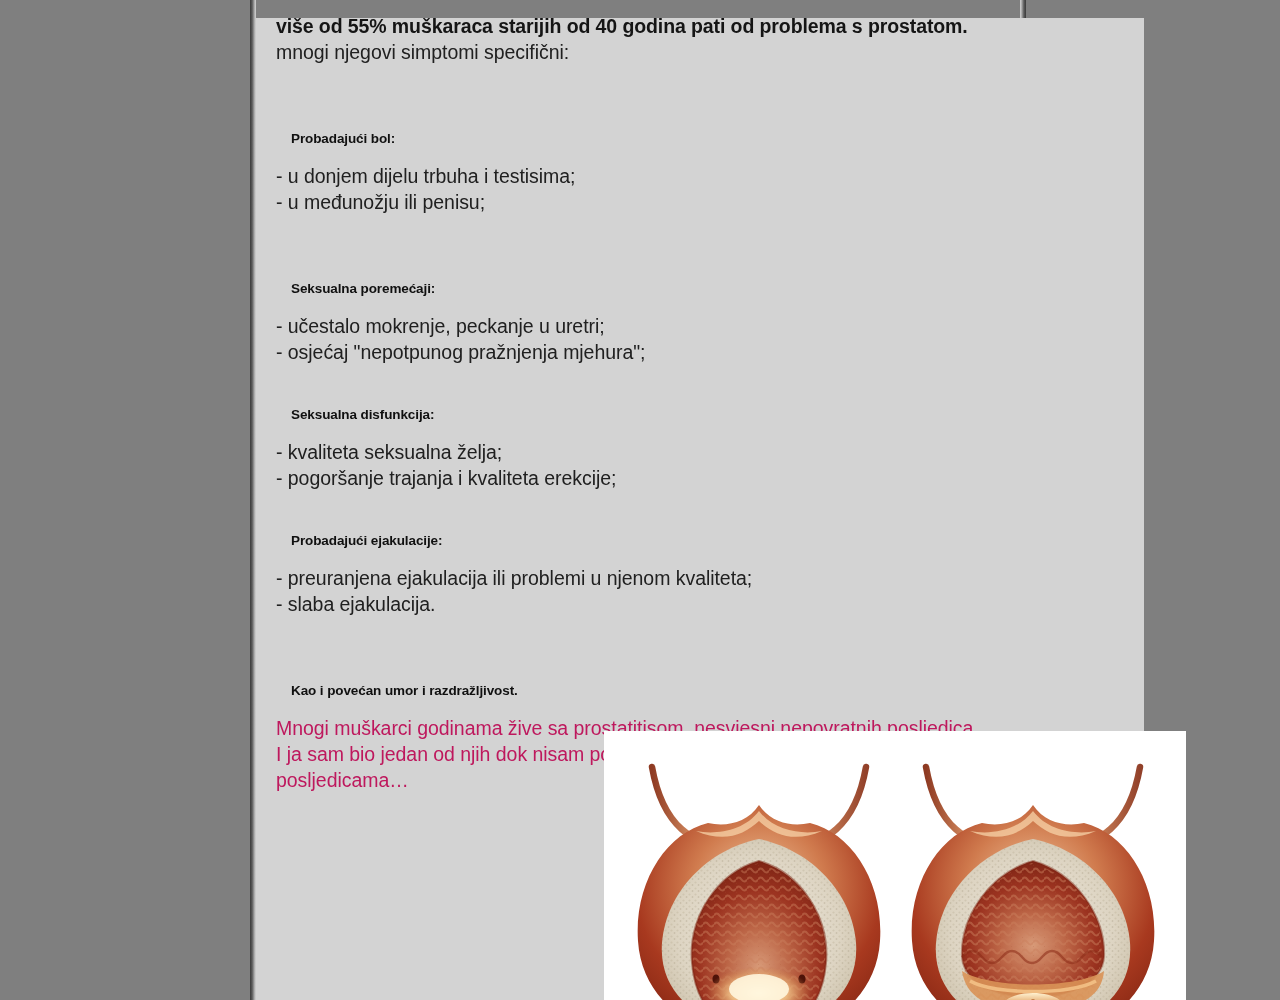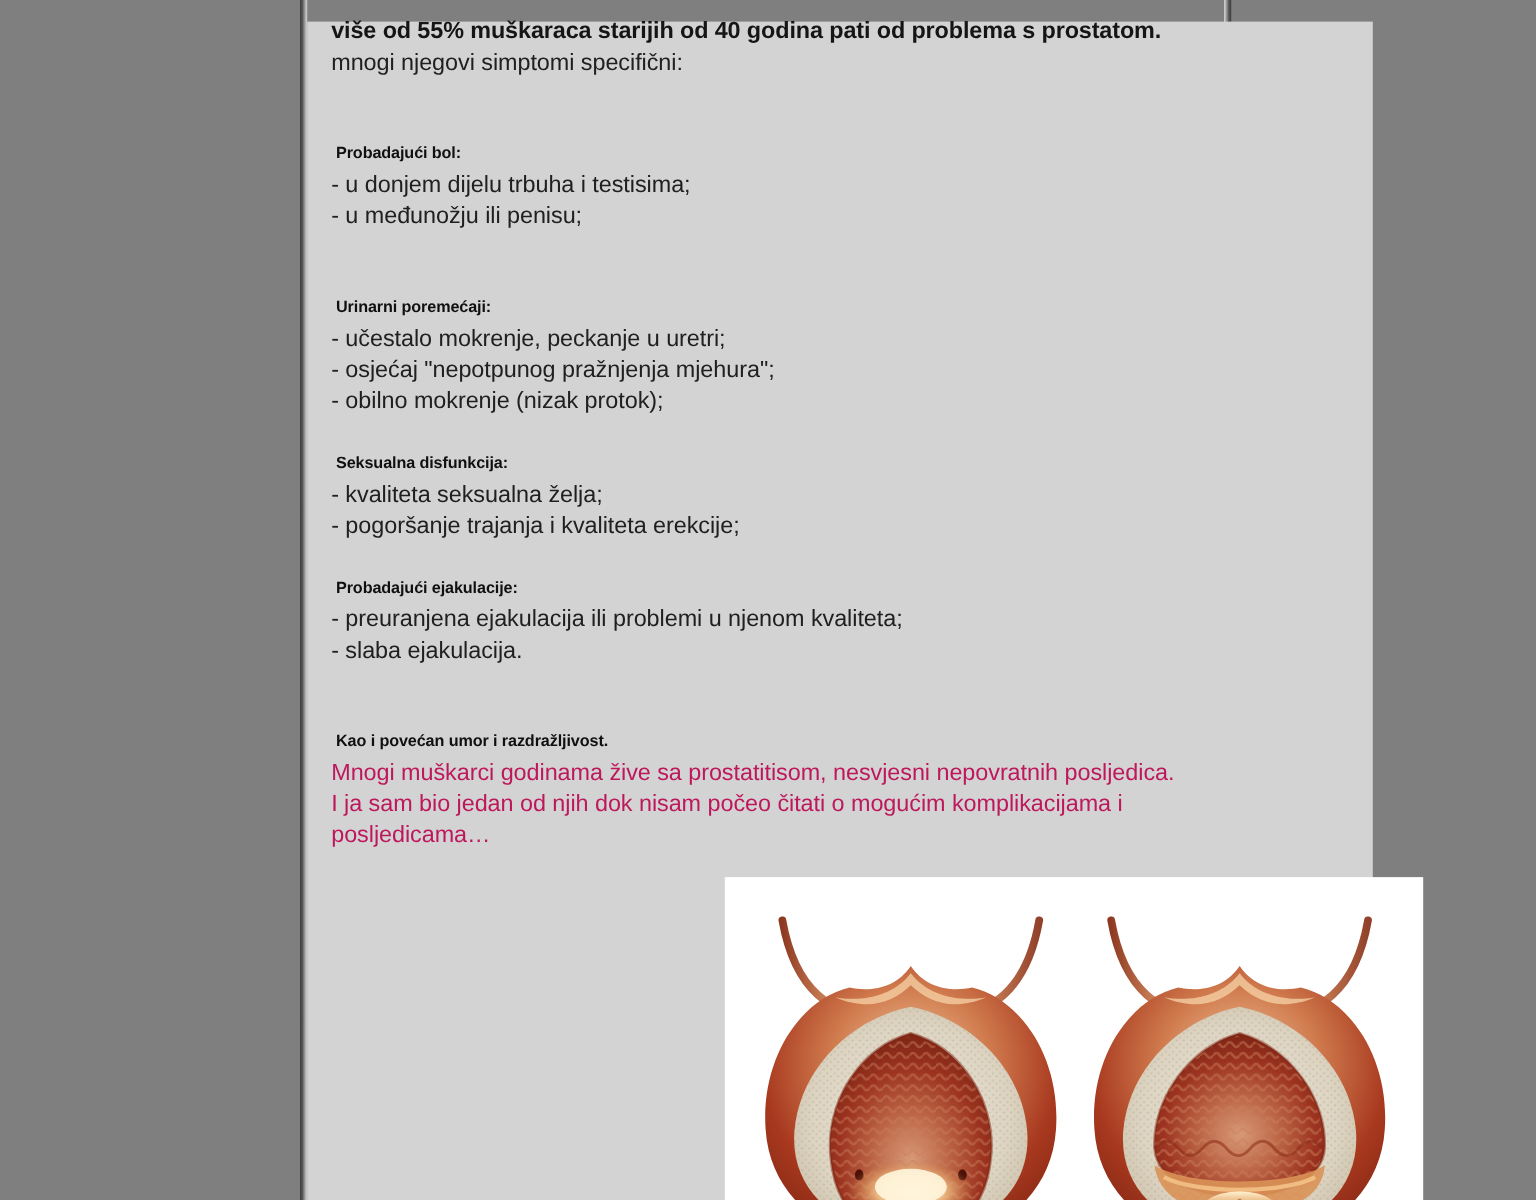--- a/index.html
+++ b/index.html
@@ -90,21 +90,21 @@
     margin: 0;
     width: 712px;
   }
 
   .section-head {
     font-size: 13.5px;
     font-weight: bold;
     color: #101010;
     line-height: 18px;
     letter-spacing: -0.1px;
-    margin: 4px;
+    margin: 15px;
   }
 
   .spacer-lg { height: 50px; }
   .spacer-md { height: 26px; }
 
   .symptom-block { margin: 0; }
 
   
   .figure-panel {
     position: absolute;
@@ -144,24 +144,23 @@
 
       <div class="symptom-block">
         <p class="section-head">Probadajući bol:</p>
         <p class="body-line">- u donjem dijelu trbuha i testisima;</p>
         <p class="body-line">- u međunožju ili penisu;</p>
       </div>
 
       <div class="spacer-lg"></div>
 
       <div class="symptom-block">
-        <p class="section-head">Urinarni poremećaji:</p>
+        <p class="section-head">Seksualna poremećaji:</p>
         <p class="body-line">- učestalo mokrenje, peckanje u uretri;</p>
         <p class="body-line">- osjećaj "nepotpunog pražnjenja mjehura";</p>
-        <p class="body-line">- obilno mokrenje (nizak protok);</p>
       </div>
 
       <div class="spacer-md"></div>
 
       <div class="symptom-block">
         <p class="section-head">Seksualna disfunkcija:</p>
         <p class="body-line">- kvaliteta seksualna želja;</p>
         <p class="body-line">- pogoršanje trajanja i kvaliteta erekcije;</p>
       </div>
 

